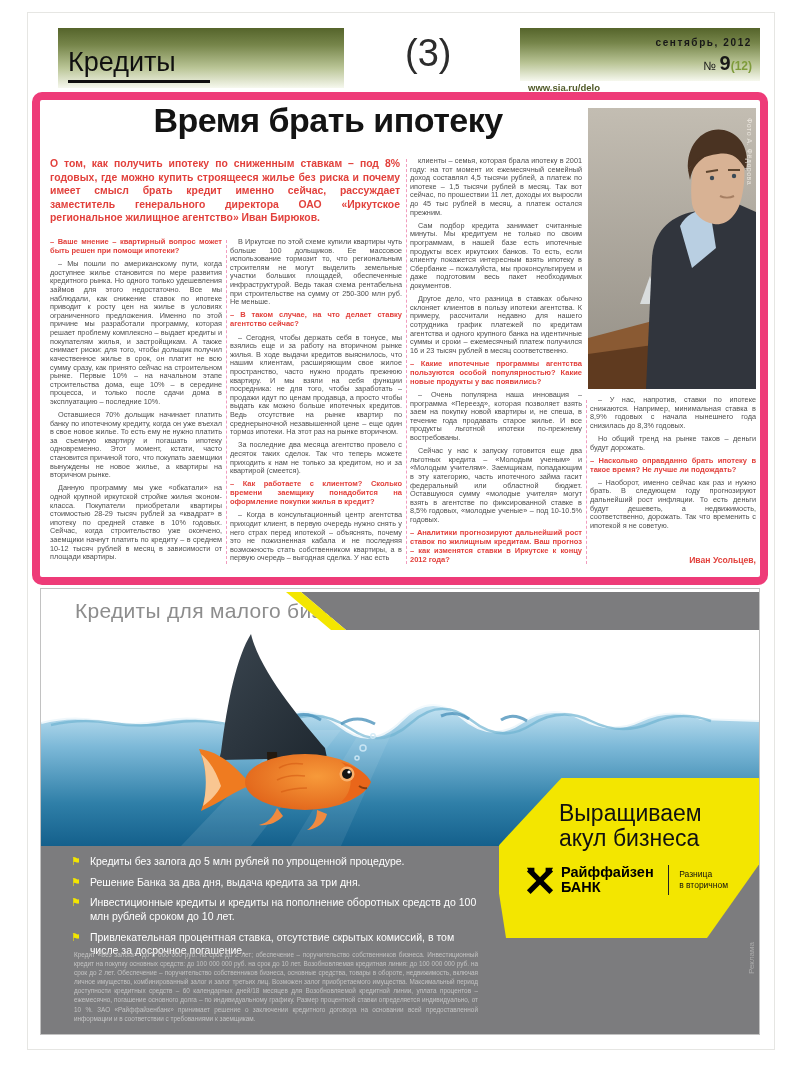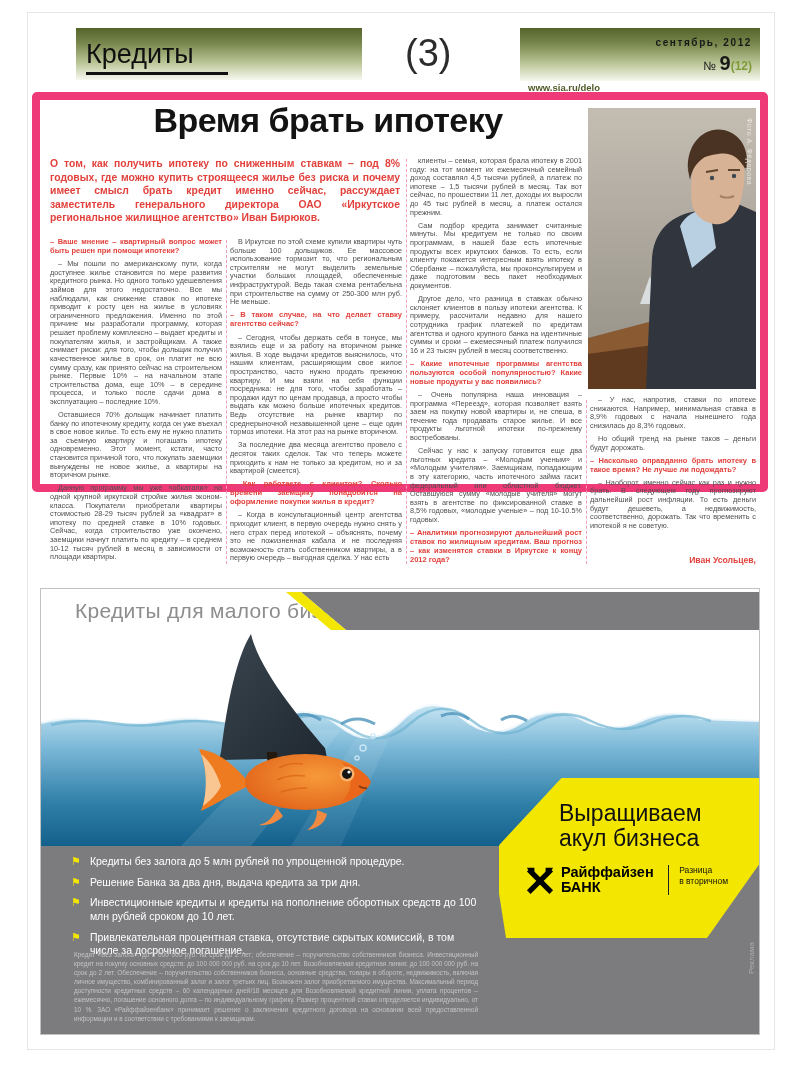--- a/index.html
+++ b/index.html
@@ -2,38 +2,38 @@
 <html><head>
 <meta charset="utf-8">
 <style>
   html,body{margin:0;padding:0;}
   body{width:800px;height:1067px;position:relative;background:#fff;
        font-family:"Liberation Sans",sans-serif;overflow:hidden;}
   .page-edge{position:absolute;left:27px;top:12px;width:746px;height:1036px;
        border:1px solid #e6e6e3;pointer-events:none;}
 
   
-  .hdr-left{position:absolute;left:76px;top:28px;width:286px;height:52px;
+  .hdr-left{position:absolute;left:58px;top:28px;width:286px;height:60px;
        background:linear-gradient(180deg,#55642b 0%,#76854a 28%,#b9c495 66%,#f6f8ee 100%);}
   .hdr-left .t{position:absolute;left:10px;bottom:5px;font-size:27px;color:#101010;
        border-bottom:3px solid #101010;padding:0 34px 2px 0;}
   .hdr-num{position:absolute;left:405px;top:32px;font-size:38px;color:#2c2c2c;}
   .hdr-right{position:absolute;left:520px;top:28px;width:240px;height:53px;text-align:right;
        background:linear-gradient(180deg,#55642b 0%,#76854a 28%,#b9c495 66%,#f6f8ee 100%);}
   .hdr-right .date{margin:9px 8px 0 0;font-size:10px;font-weight:bold;letter-spacing:1.6px;color:#181818;}
   .hdr-right .issue{margin:4px 8px 0 0;color:#181818;}
   .hdr-right .issue .no{font-size:12px;}
   .hdr-right .issue .big{font-size:20px;font-weight:bold;}
   .hdr-right .issue .sub{font-size:12px;color:#7f9c3c;font-weight:bold;}
   .hdr-sub{position:absolute;left:528px;top:82px;width:232px;display:flex;
        justify-content:space-between;font-size:9.5px;font-weight:bold;color:#515a28;flex-direction:column;}
 
   
-  .frame{position:absolute;left:32px;top:92px;width:736px;height:400px;box-sizing:border-box;
-       background:#fff;border:8px solid #ee3b78;border-radius:5px;z-index:5;}
+  .frame{position:absolute;left:32px;top:92px;width:736px;height:493px;box-sizing:border-box;
+       background:#fff;border:8px solid #ee3b78;border-radius:10px;z-index:5;}
   .a-title{position:absolute;left:14px;top:1px;width:548px;text-align:center;
        font-size:34px;font-weight:bold;letter-spacing:-0.5px;color:#131313;}
   .a-lead{position:absolute;left:10px;top:57px;width:350px;font-size:10.4px;font-weight:bold;
        color:#e2413c;text-align:justify;line-height:1.3;}
   .col{position:absolute;font-size:7.3px;line-height:1.18;color:#4f4f4f;
        text-align:justify;overflow:hidden;}
   .col p{margin:0 0 4.5px 0;text-indent:8px;}
   .col p.q{color:#e2413c;font-weight:bold;text-indent:0;font-size:7.5px;}
   #col-0{left:10px;top:138px;width:172px;height:328px;}
   #col-1{left:190px;top:138px;width:172px;height:328px;}
@@ -62,21 +62,21 @@
   .fineprint{position:absolute;left:33px;top:104px;width:404px;font-size:6.4px;
        line-height:1.42;color:#c4c4c4;text-align:justify;}
   .phone-block{position:absolute;left:452px;top:88px;color:#fff;}
   .phone{font-size:33px;letter-spacing:1px;}
   .site{font-size:17px;margin-top:1px;}
   .rek{position:absolute;right:3px;top:96px;writing-mode:vertical-rl;transform:rotate(180deg);
        font-size:8px;color:#ababab;}
   .badge{position:absolute;left:458px;top:189px;width:260px;height:160px;background:#f3e600;
        clip-path:polygon(24% 0,100% 0,100% 54%,80% 100%,2.7% 100%,0 72%,0 42%);z-index:3;}
   .slogan{margin:23px 0 0 60px;font-size:23px;line-height:1.1;color:#111;}
-  .brandrow{display:flex;align-items:flex-start;margin:13px 0 0 26px;}
+  .brandrow{display:flex;align-items:center;margin:13px 0 0 26px;}
   .brand-name{font-weight:bold;font-size:14.5px;line-height:1.08;color:#000;margin-left:6px;}
   .vd{width:1.5px;height:30px;background:#222;margin:0 10px 0 14px;}
   .tagline{font-size:8.5px;line-height:1.3;color:#111;}
 </style>
 </head>
 <body>
 
 <div class="page-edge"></div>
 
 <div class="hdr-left">

